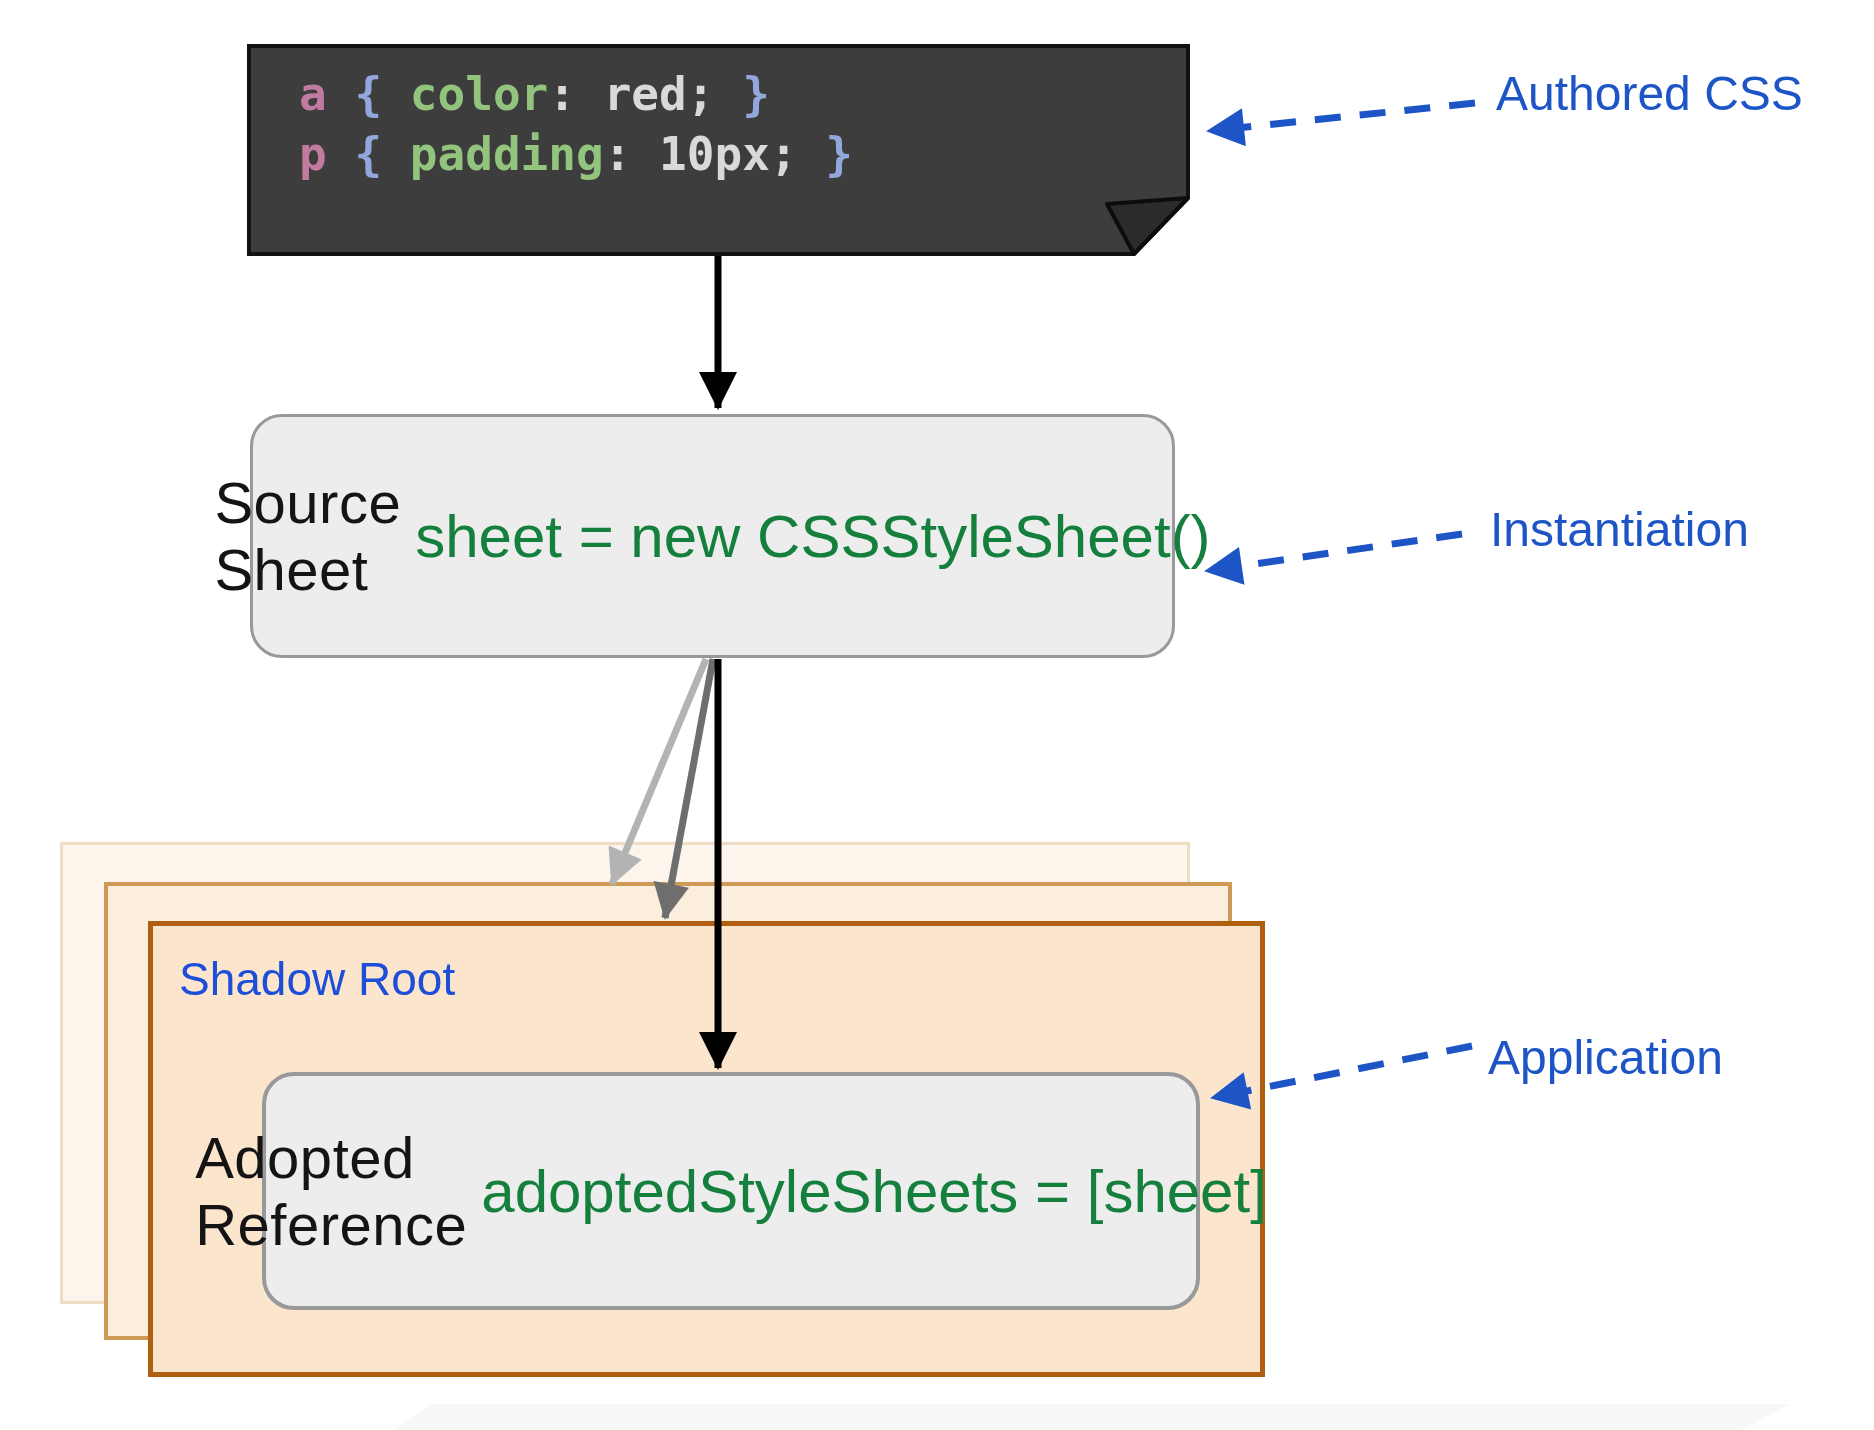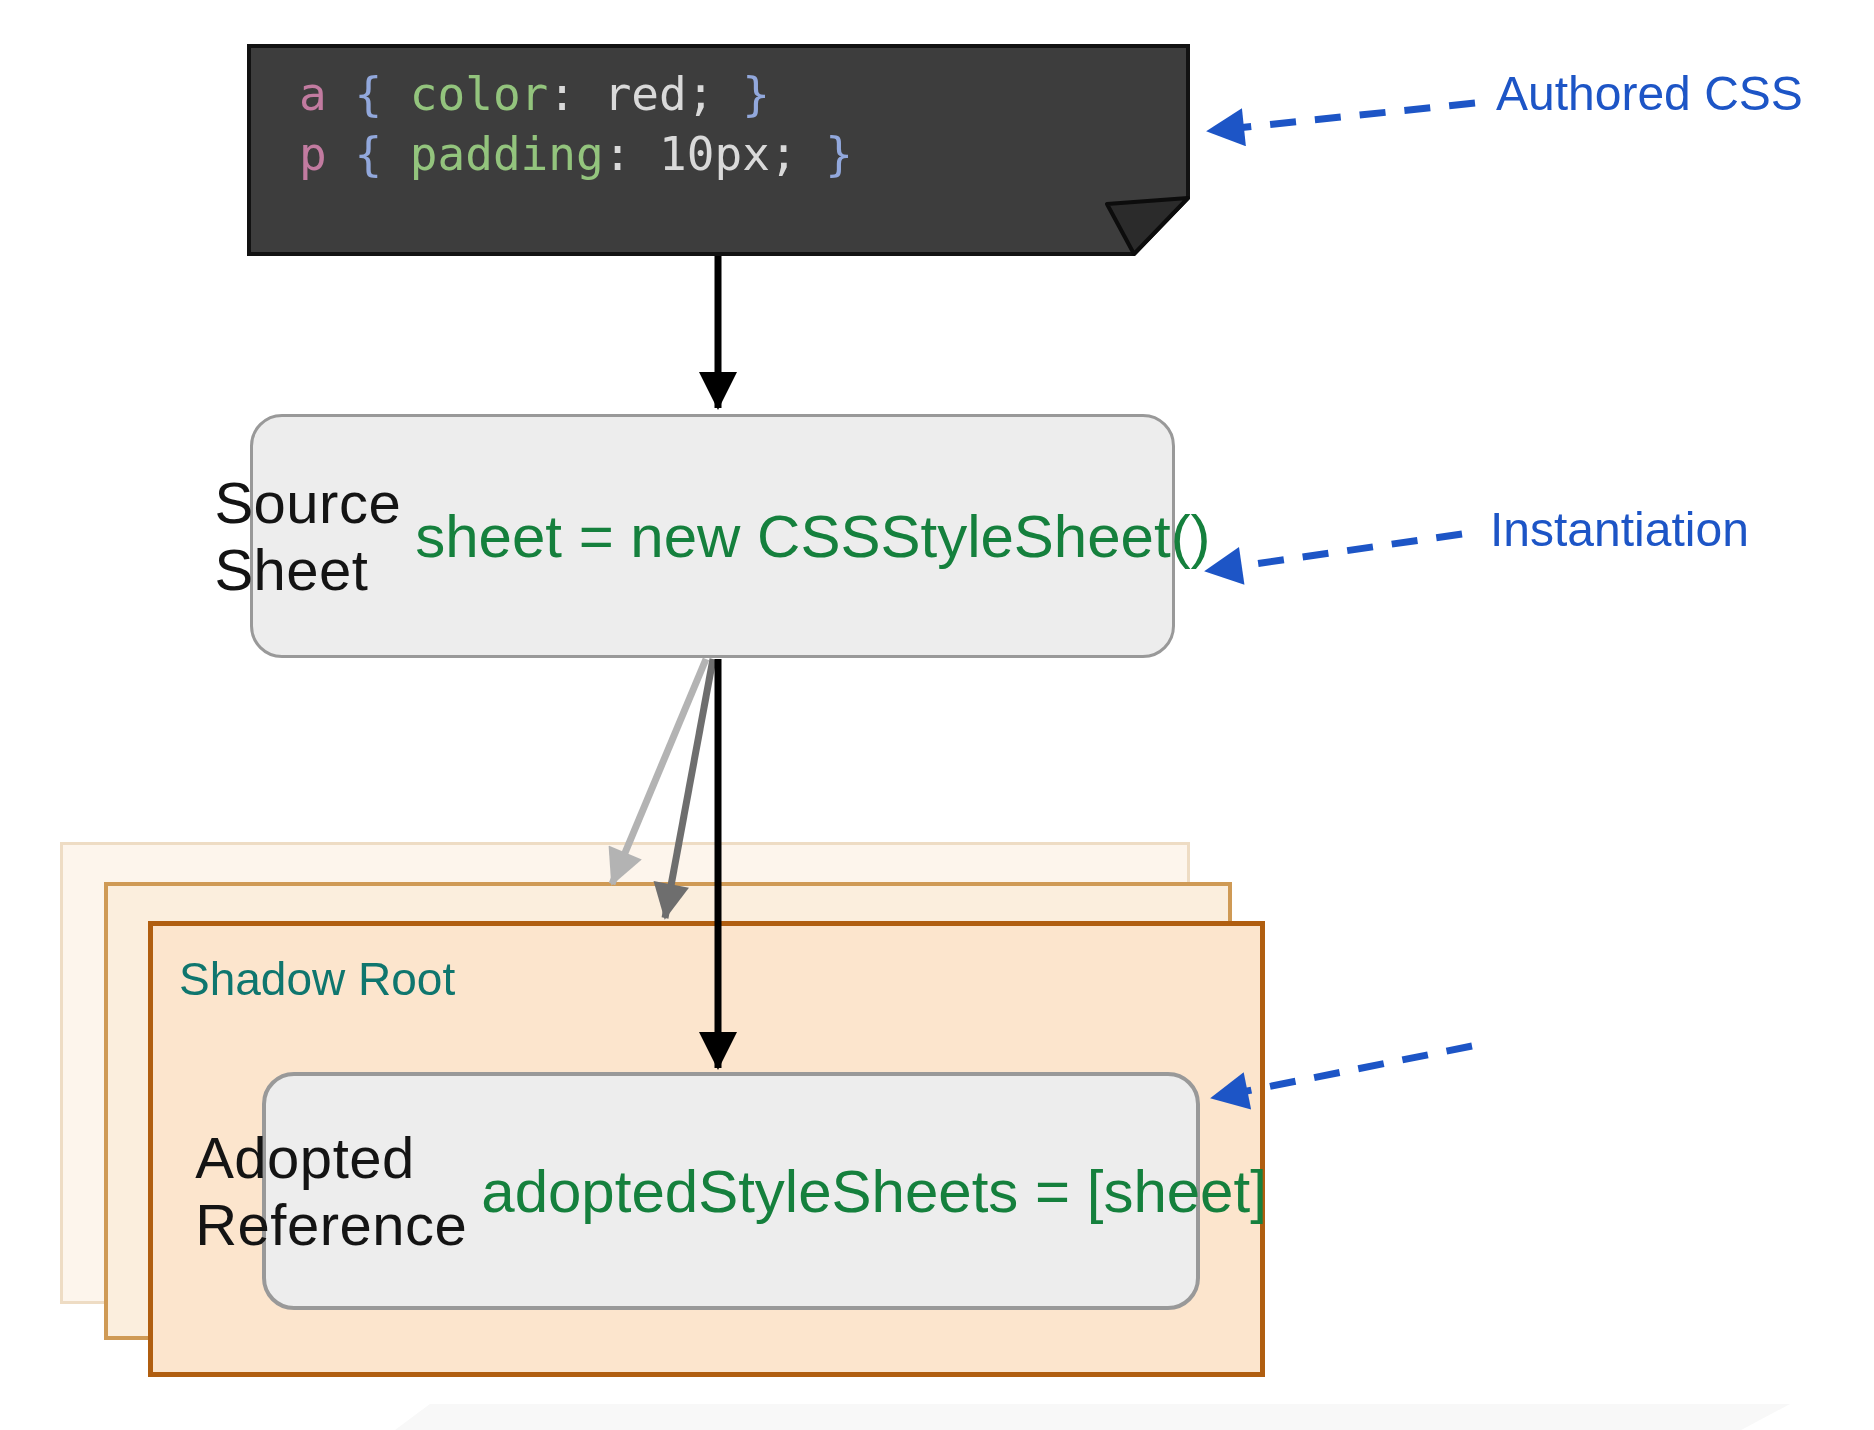--- a/index.html
+++ b/index.html
@@ -5,21 +5,21 @@
   html,body{margin:0;padding:0;background:#ffffff;}
   .canvas{
     position:relative;
     width:1874px;height:1430px;
     background:#ffffff;
     font-family:"Liberation Sans",sans-serif;
     overflow:hidden;
   }
 
   
-  .authored-block{position:absolute;left:247px;top:44px;width:943px;height:232px;}
+  .authored-block{position:absolute;left:247px;top:44px;width:943px;height:232px;font-weight:bold;}
   .authored-block svg{position:absolute;left:0;top:0;}
   .code-lines{
     position:absolute;left:52px;top:20px;
     font-family:"DejaVu Sans Mono",monospace;
     font-size:46px;line-height:60px;
   }
   .code-line span{white-space:pre;}
   .tok-sel{color:#c27ba0;}
   .tok-brace{color:#92a8dc;}
   .tok-prop{color:#93c47d;}
@@ -44,21 +44,21 @@
     font-size:60px;color:#15803d;white-space:pre;
   }
 
   
   .shadow-box{position:absolute;box-sizing:border-box;}
   #shadow-back{left:60px;top:842px;width:1130px;height:462px;background:#fdf5ec;border:3px solid #eedcc4;}
   #shadow-mid{left:104px;top:882px;width:1128px;height:458px;background:#fbeedd;border:4px solid #cf9a55;}
   #shadow-front{left:148px;top:921px;width:1117px;height:456px;background:#fce5cd;border:5px solid #b05e10;}
   .shadow-root-label{
     position:absolute;left:26px;top:26px;
-    font-size:46px;color:#0f766e;
+    font-size:46px;color:#1d4ed8;
   }
 
   
   .blue-label{
     position:absolute;
     font-size:48px;color:#1d55c6;white-space:nowrap;
   }
   #authored-css-label{left:1496px;top:66px;text-align:center;}
   #instantiation-label{left:1490px;top:502px;}
   #application-label{left:1488px;top:1030px;}
@@ -100,20 +100,21 @@
     <div class="shadow-root-label">Shadow Root</div>
   </div>
 
   <div class="gray-box" id="adopted-reference-box">
     <div class="box-title">Adopted Reference</div>
     <div class="box-code">adoptedStyleSheets = [sheet]</div>
   </div>
 
   <div class="blue-label" id="authored-css-label">Authored CSS</div>
   <div class="blue-label" id="instantiation-label">Instantiation</div>
+  <div class="blue-label" id="application-label">Application</div>
 
   <div class="bottom-strip"></div>
 
   <svg id="arrows" width="1874" height="1430" viewBox="0 0 1874 1430">
     <defs>
       <marker id="head-black" viewBox="0 0 10 10" refX="9.5" refY="5" markerUnits="userSpaceOnUse" markerWidth="46" markerHeight="38" orient="auto">
           <polygon points="0,0 10,5 0,10" fill="#000000"></polygon>
         </marker>
       <marker id="head-gray-light" viewBox="0 0 10 10" refX="9.5" refY="5" markerUnits="userSpaceOnUse" markerWidth="44" markerHeight="36" orient="auto">
           <polygon points="0,0 10,5 0,10" fill="#b3b3b3"></polygon>

